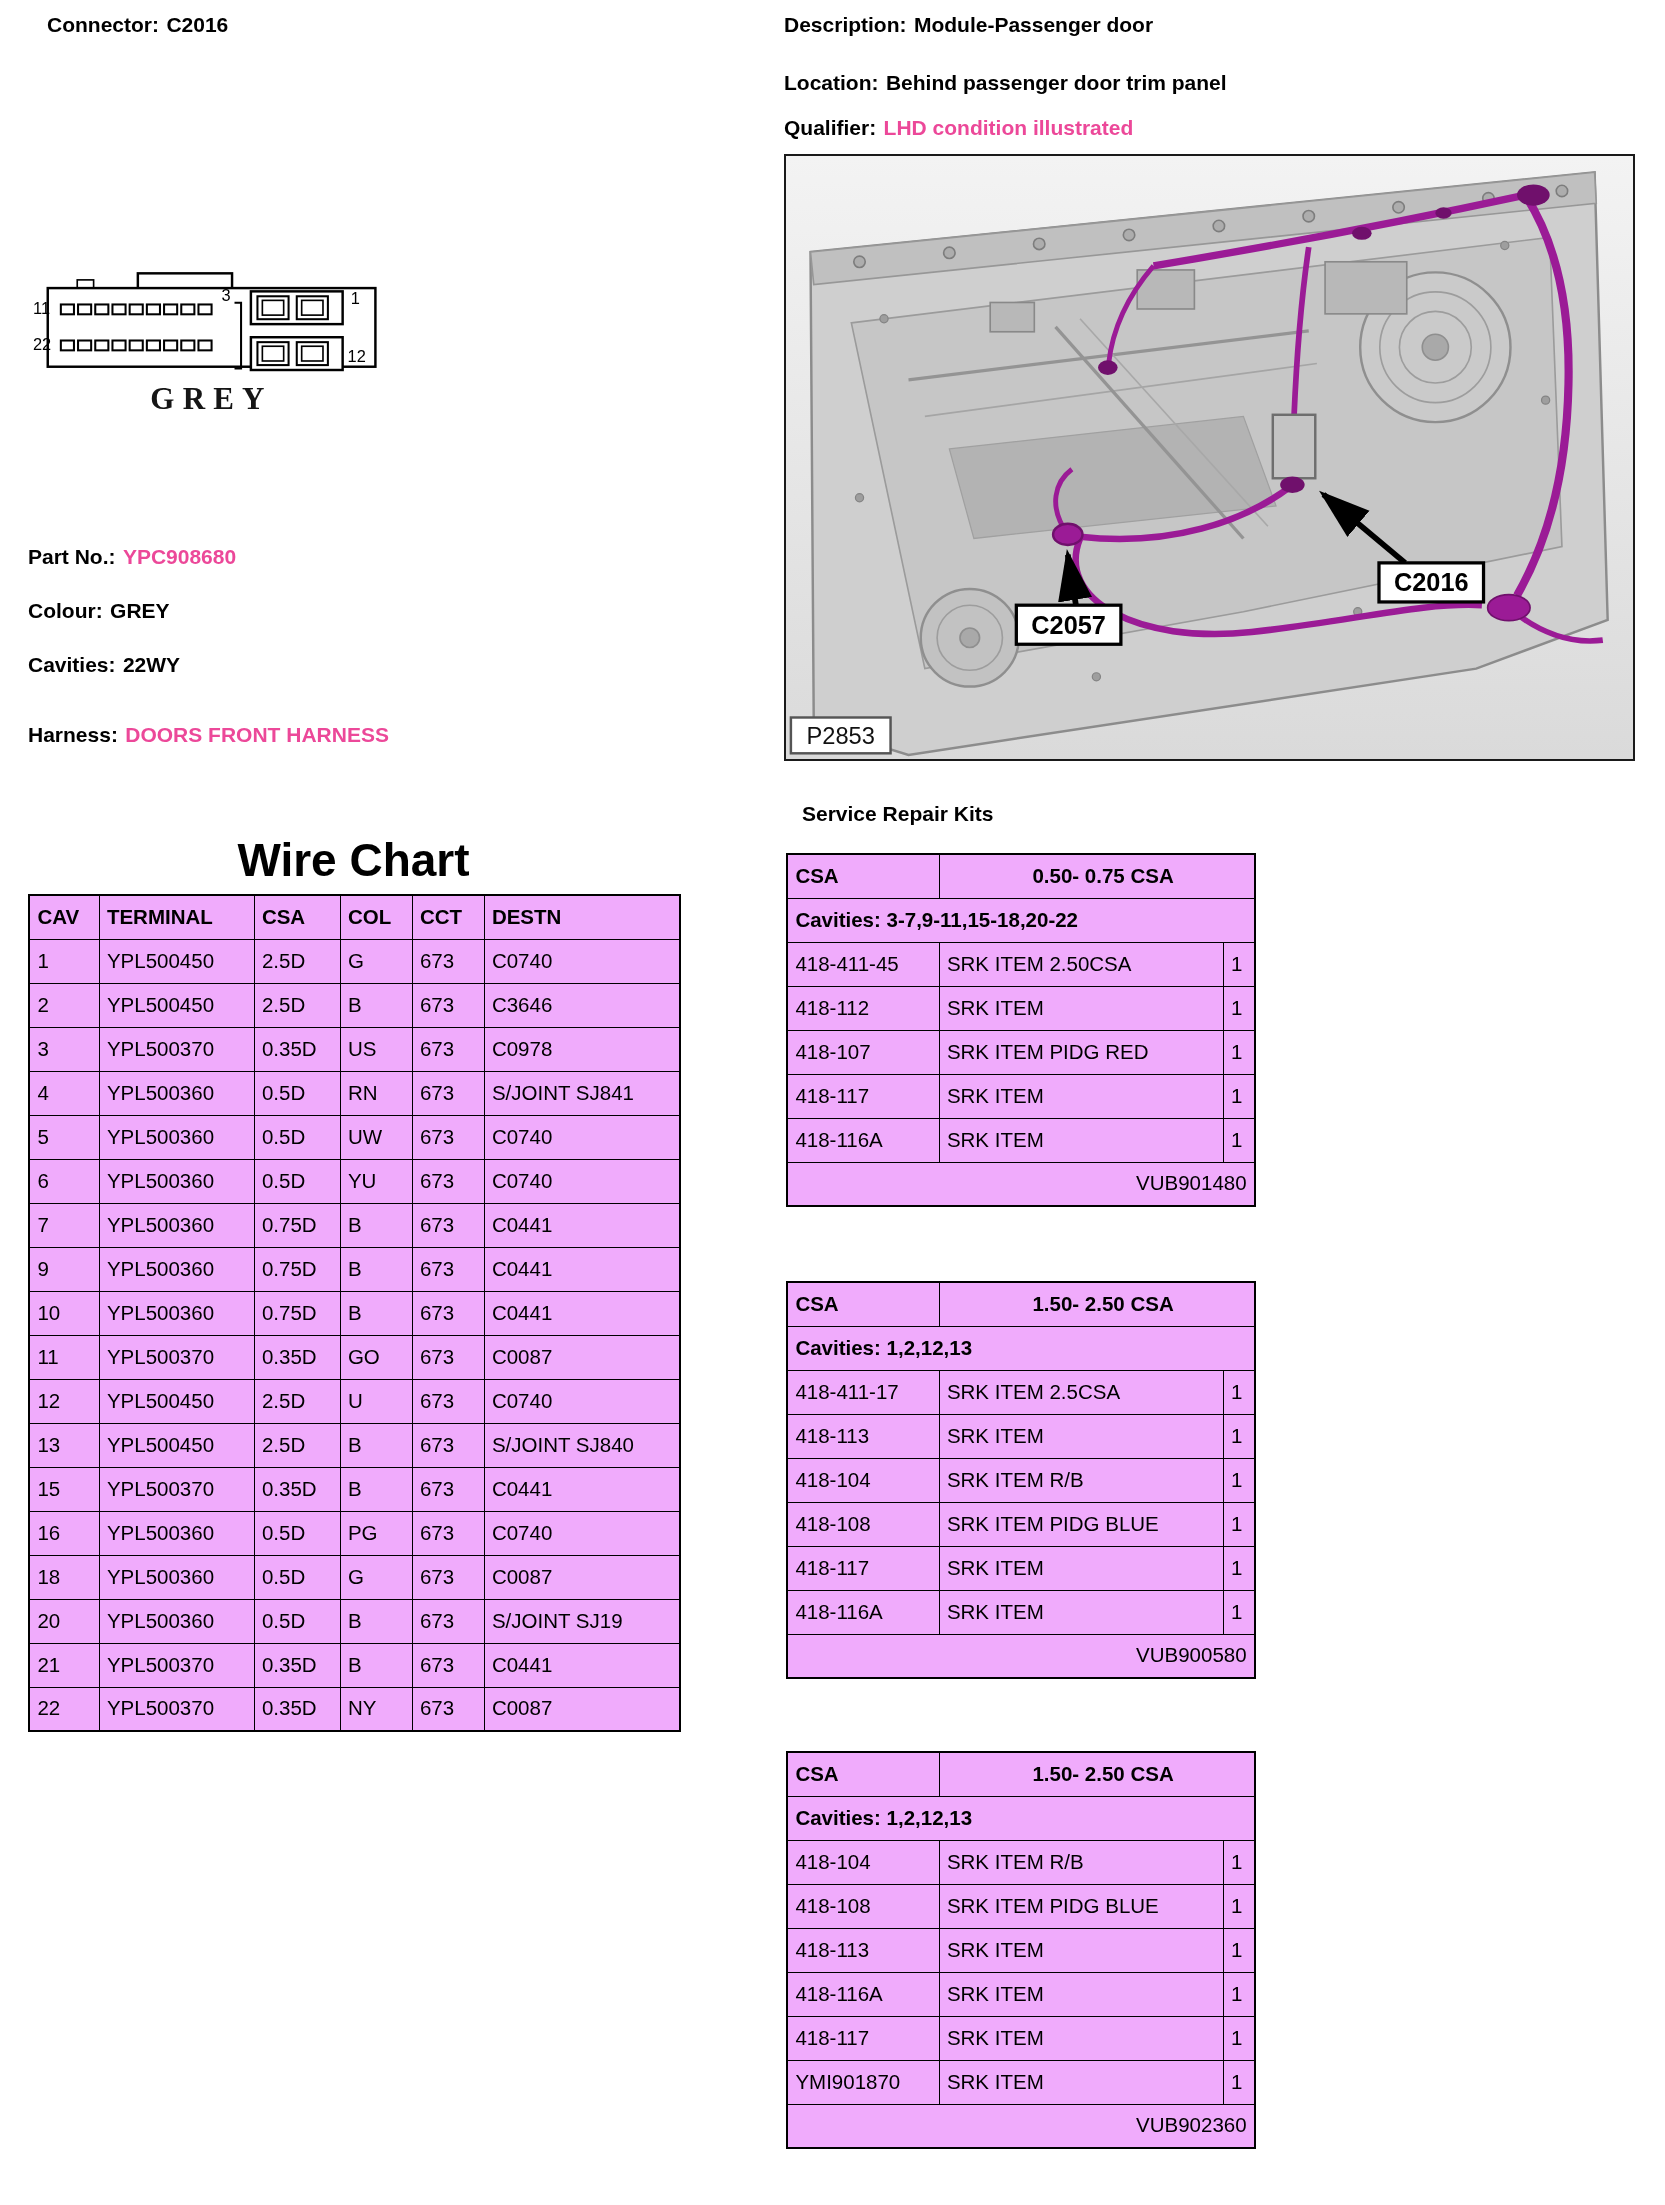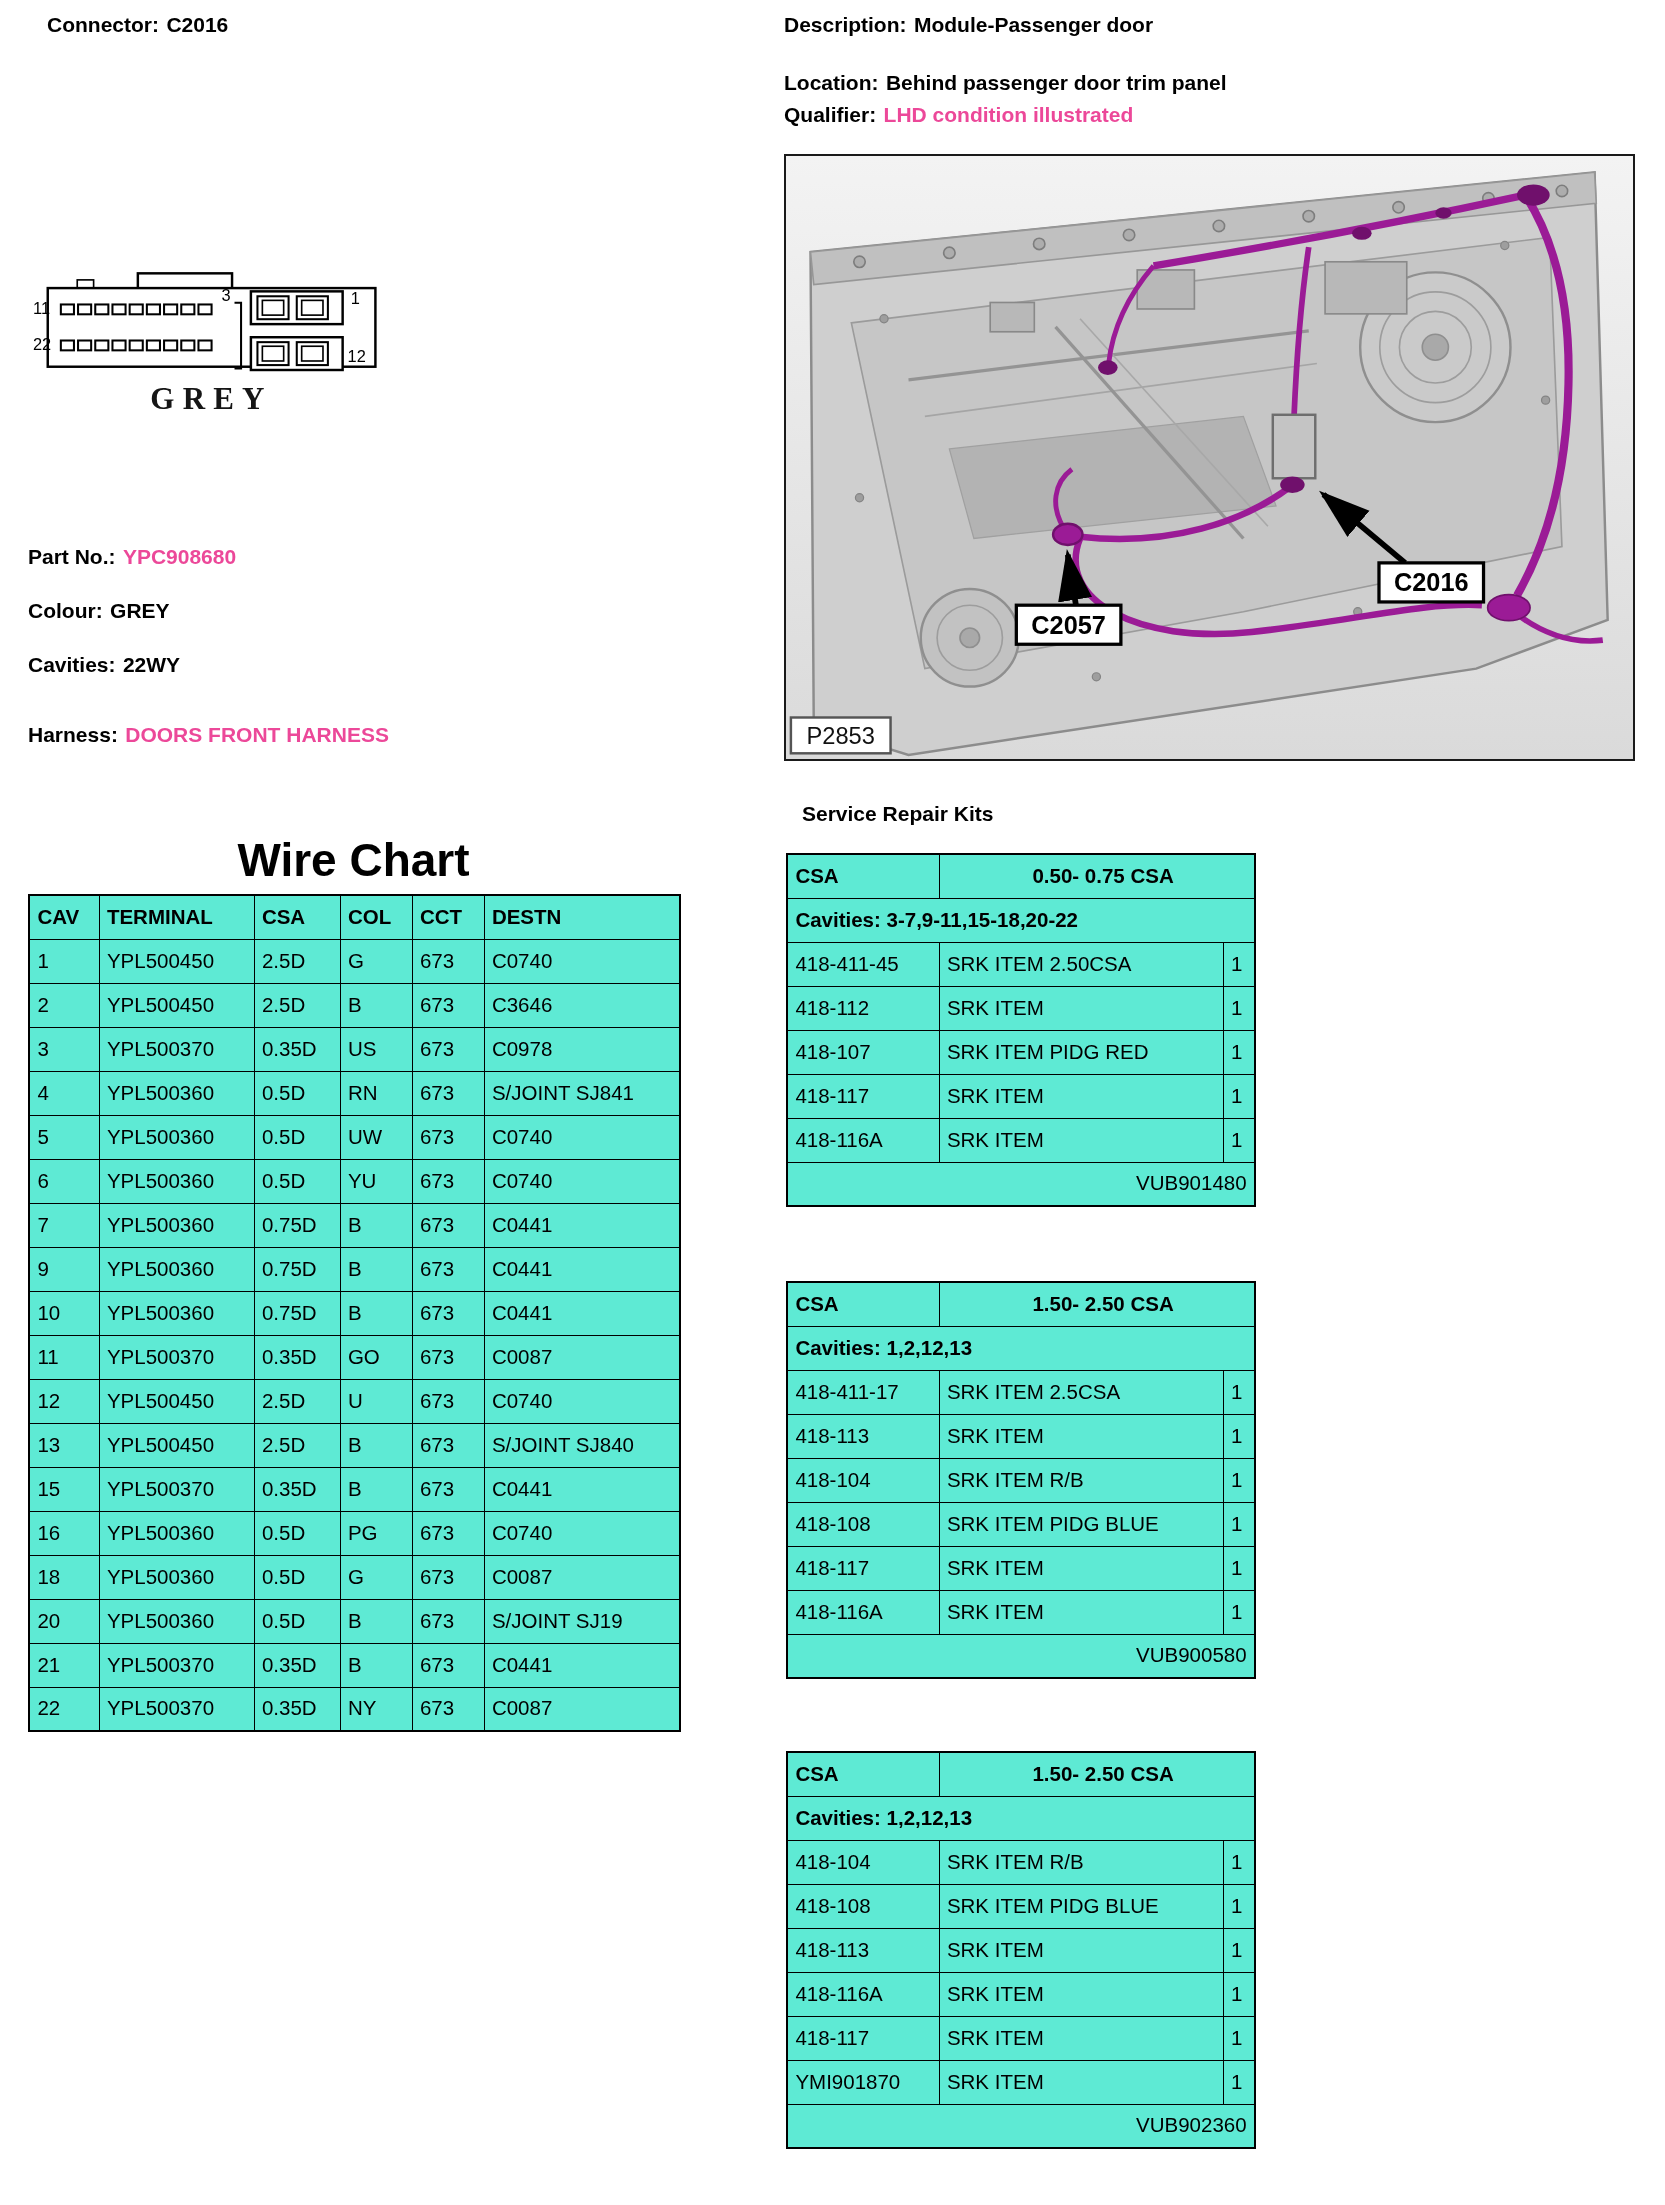--- a/index.html
+++ b/index.html
@@ -31,21 +31,21 @@
   .grey-label {
     position:absolute; left:33px; top:381px; width:385px;
     padding-right:28px;
     text-align:center;
     font-family:"Liberation Serif", serif;
     font-weight:bold; font-size:31px; letter-spacing:8.2px; color:#161616;
   }
 
   
   .wire-title { position:absolute; left:28px; top:833px; width:651px; text-align:center; font-size:46px; font-weight:bold; }
-  table { border-collapse:collapse; background:#5eead4; table-layout:fixed; }
+  table { border-collapse:collapse; background:#f0abfc; table-layout:fixed; }
   .wire-table { position:absolute; left:28px; top:894px; width:651px; border:2.5px solid #000; }
   .wire-table th, .wire-table td {
     border:1.6px solid #000; height:44px;
     font-size:20.5px; text-align:left; padding:1.6px 7.4px; line-height:1.1;
     overflow:hidden; white-space:nowrap;
   }
   .wire-table th { font-weight:bold; }
 
   
   .srk-title { position:absolute; left:786px; top:802px; font-size:21px; font-weight:bold;margin-left:16px; }
@@ -70,21 +70,21 @@
 <div>
 
   <div class="abs hline" style="left:28px; top:13px;margin-left:19px;">
     <span>Connector:</span><span class="val">C2016</span>
   </div>
 
   <div class="abs" style="left:784px; top:13px;">
     <div class="hline" style="margin-bottom:34px;">
       <span>Description:</span><span class="val">Module-Passenger door</span>
     </div>
-    <div class="hline" style="margin-bottom:8px;">
+    <div class="hline" style="margin-bottom:21px;">
       <span>Location:</span><span class="val">Behind passenger door trim panel</span>
     </div>
     <div class="hline">
       <span>Qualifier:</span><span class="val green">LHD condition illustrated</span>
     </div>
   </div>
 
   <svg class="pin-diagram" viewBox="0 0 470 150">
     <g stroke="#000" fill="#fff" stroke-width="3">
       <rect x="128" y="4" width="115" height="20"></rect>

